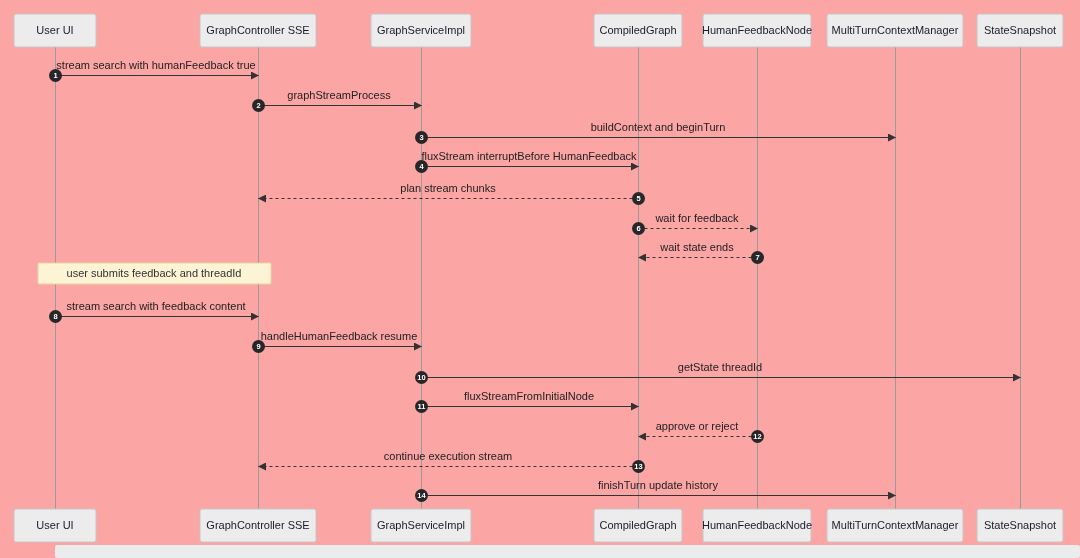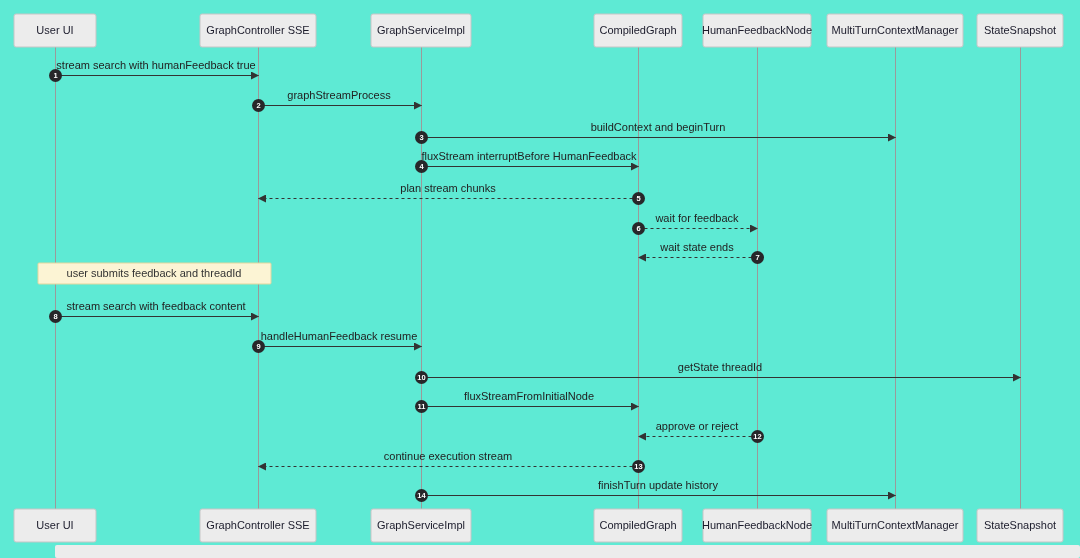--- a/index.html
+++ b/index.html
@@ -1,16 +1,16 @@
 <!DOCTYPE html>
 <html><head>
 <meta charset="utf-8">
 <style>
   html,body{margin:0;padding:0;background:#ffffff;}
-  .stage{position:relative;width:1080px;height:558px;background:#5eead4;overflow:hidden;
+  .stage{position:relative;width:1080px;height:558px;background:#fca5a5;overflow:hidden;
          font-family:"Liberation Sans",sans-serif;}
   svg{display:block;}
   .lifeline{stroke:#9a9a9a;stroke-width:1;}
   .msg-line{stroke:#333333;stroke-width:1;fill:none;}
   .msg-line.dashed{stroke-dasharray:3 3;}
   .msg-label{font-family:"Liberation Sans",sans-serif;font-size:11px;fill:#222222;}
   .actor-box{fill:#ececec;stroke:#c6c6c6;stroke-width:1;}
   .actor-label{font-family:"Liberation Sans",sans-serif;font-size:11px;fill:#1b1b2b;}
   .note-box{fill:#fcf4d4;stroke:#e2d79f;stroke-width:1;}
   .note-label{font-family:"Liberation Sans",sans-serif;font-size:11px;fill:#333333;}

